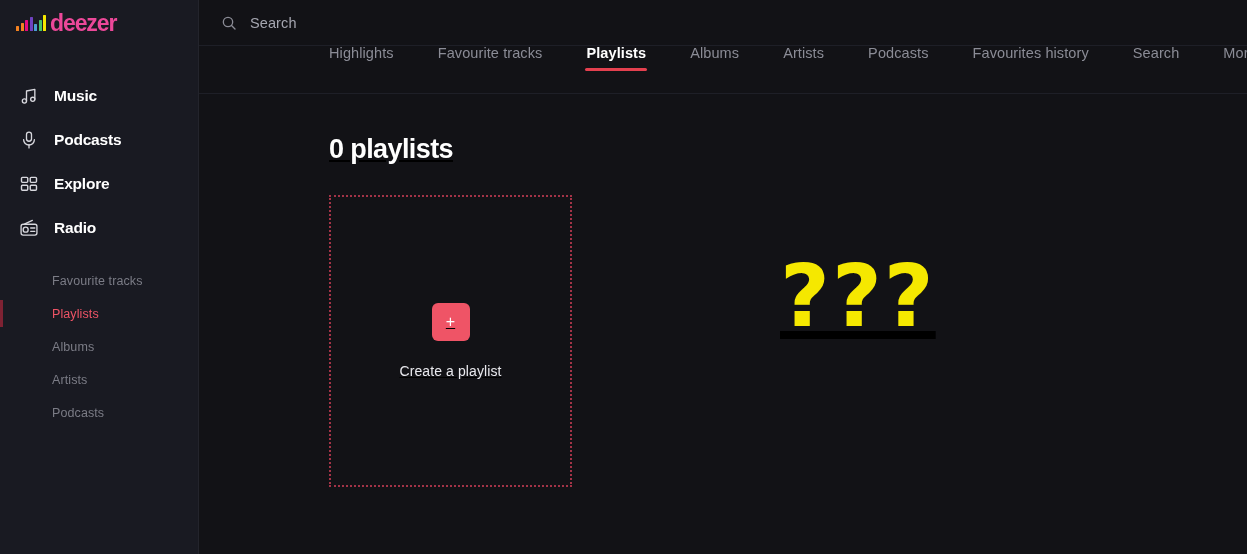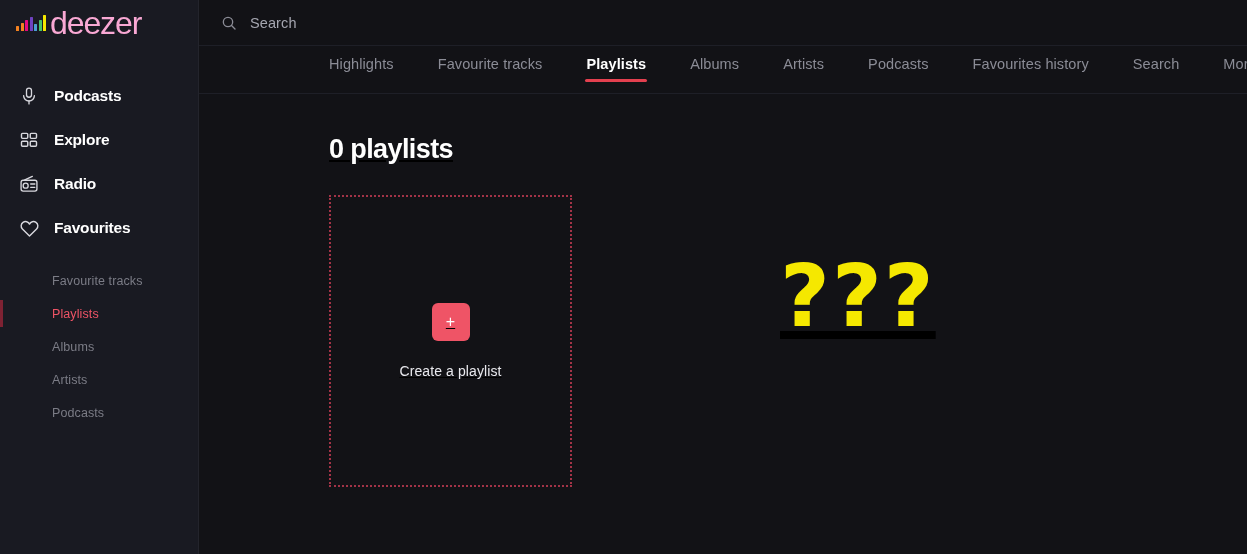--- a/index.html
+++ b/index.html
@@ -19,21 +19,21 @@
     position: relative;
     flex: 0 0 199px;
   }
   .logo-wrap {
     display: flex; align-items: center;
     height: 46px; padding-left: 16px;
   }
   .logo-eq { display: flex; align-items: flex-end; gap: 1.5px; height: 16px; margin-right: 4px; }
   .logo-eq i { display: block; width: 3px; border-radius: 0.5px; }
   .logo-text {
-    color: #f9a8d4; font-size: 32px; font-weight: 400;
+    color: #ec4899; font-size: 23px; font-weight: 700;
     letter-spacing: -1.1px; line-height: 1;
   }
 
   .nav-main { margin-top: 28px; }
   .nav-item {
     display: flex; align-items: center;
     height: 44px; padding-left: 18px;
     cursor: pointer;
   }
   .nav-icon {
@@ -83,21 +83,21 @@
   .search-input {
     background: transparent; border: none; outline: none;
     color: #b6b7bf; font-size: 14.5px;
     font-family: "Liberation Sans", sans-serif;
     width: 420px; letter-spacing: 0.1px;
   }
   .search-input::placeholder { color: #a5a6b0; }
 
   .tabbar {
     height: 48px;
-    display: flex; align-items: center;
+    display: flex; align-items: flex-start;
     padding-left: 130px;
     border-bottom: 1px solid #1e1f27;
     white-space: nowrap;
   }
   .tab {
     position: relative;
     padding: 0 0 10px 0;
     margin-right: 44px;
     color: #8b8c96; font-size: 14.5px;
     letter-spacing: 0.1px; cursor: pointer;
@@ -162,20 +162,30 @@
         <i style="height:14px; background:#6f42c1;"></i>
         <i style="height:7px;  background:#4b9fd5;"></i>
         <i style="height:11px; background:#45c16a;"></i>
         <i style="height:16px; background:#f5e800;"></i>
       </span>
       <span class="logo-text">deezer</span>
     </div>
 
     <nav class="nav-main">
 
+      <div class="nav-item">
+        <span class="nav-icon">
+          <svg width="20" height="20" viewBox="0 0 24 24" fill="none" stroke="currentColor" stroke-width="1.6" stroke-linecap="round" stroke-linejoin="round">
+            <path d="M9 18V6l10-2v12"></path>
+            <circle cx="6.5" cy="18" r="2.5"></circle>
+            <circle cx="16.5" cy="16" r="2.5"></circle>
+          </svg>
+        </span>
+        <span class="nav-label">Music</span>
+      </div>
 
       <div class="nav-item">
         <span class="nav-icon">
           <svg width="20" height="20" viewBox="0 0 24 24" fill="none" stroke="currentColor" stroke-width="1.6" stroke-linecap="round" stroke-linejoin="round">
             <rect x="9" y="2.5" width="6" height="11" rx="3"></rect>
             <path d="M5.5 11.5a6.5 6.5 0 0 0 13 0"></path>
             <line x1="12" y1="18" x2="12" y2="21.5"></line>
           </svg>
         </span>
         <span class="nav-label">Podcasts</span>
@@ -199,28 +209,20 @@
             <rect x="2.5" y="7.5" width="19" height="13" rx="2.5"></rect>
             <circle cx="8" cy="14" r="3"></circle>
             <line x1="14" y1="12" x2="19" y2="12"></line>
             <line x1="14" y1="16" x2="19" y2="16"></line>
             <line x1="7" y1="7" x2="16" y2="2.8"></line>
           </svg>
         </span>
         <span class="nav-label">Radio</span>
       </div>
 
-      <div class="nav-item">
-        <span class="nav-icon">
-          <svg width="21" height="21" viewBox="0 0 24 24" fill="none" stroke="currentColor" stroke-width="1.6" stroke-linecap="round" stroke-linejoin="round">
-            <path d="M12 20.5 3.9 12.6a5 5 0 1 1 8.1-5.6 5 5 0 1 1 8.1 5.6z"></path>
-          </svg>
-        </span>
-        <span class="nav-label">Favourites</span>
-      </div>
 
     </nav>
 
     <nav class="nav-sub">
       <div class="sub-item">
         <span class="sub-label">Favourite tracks</span>
       </div>
       <div class="sub-item active">
         <span class="sub-label">Playlists</span>
       </div>

